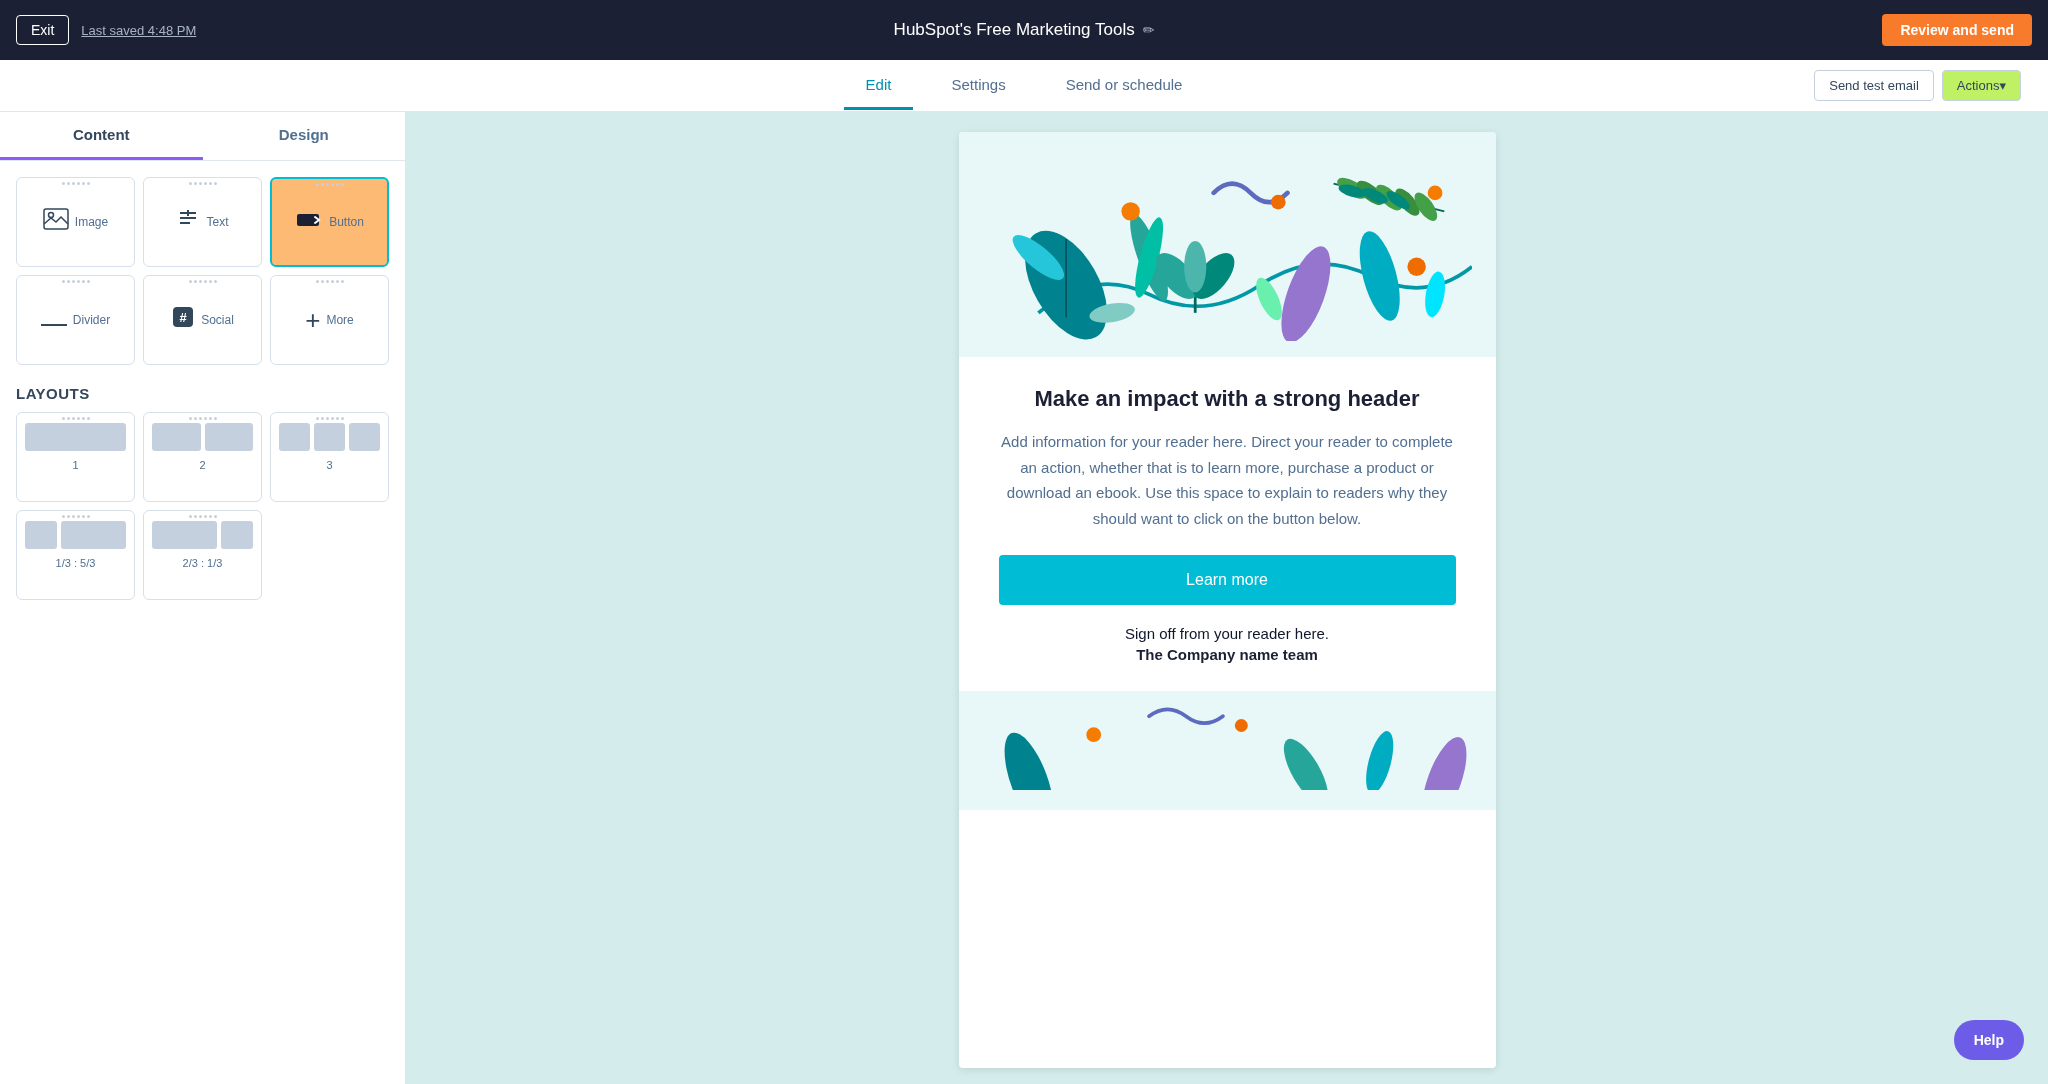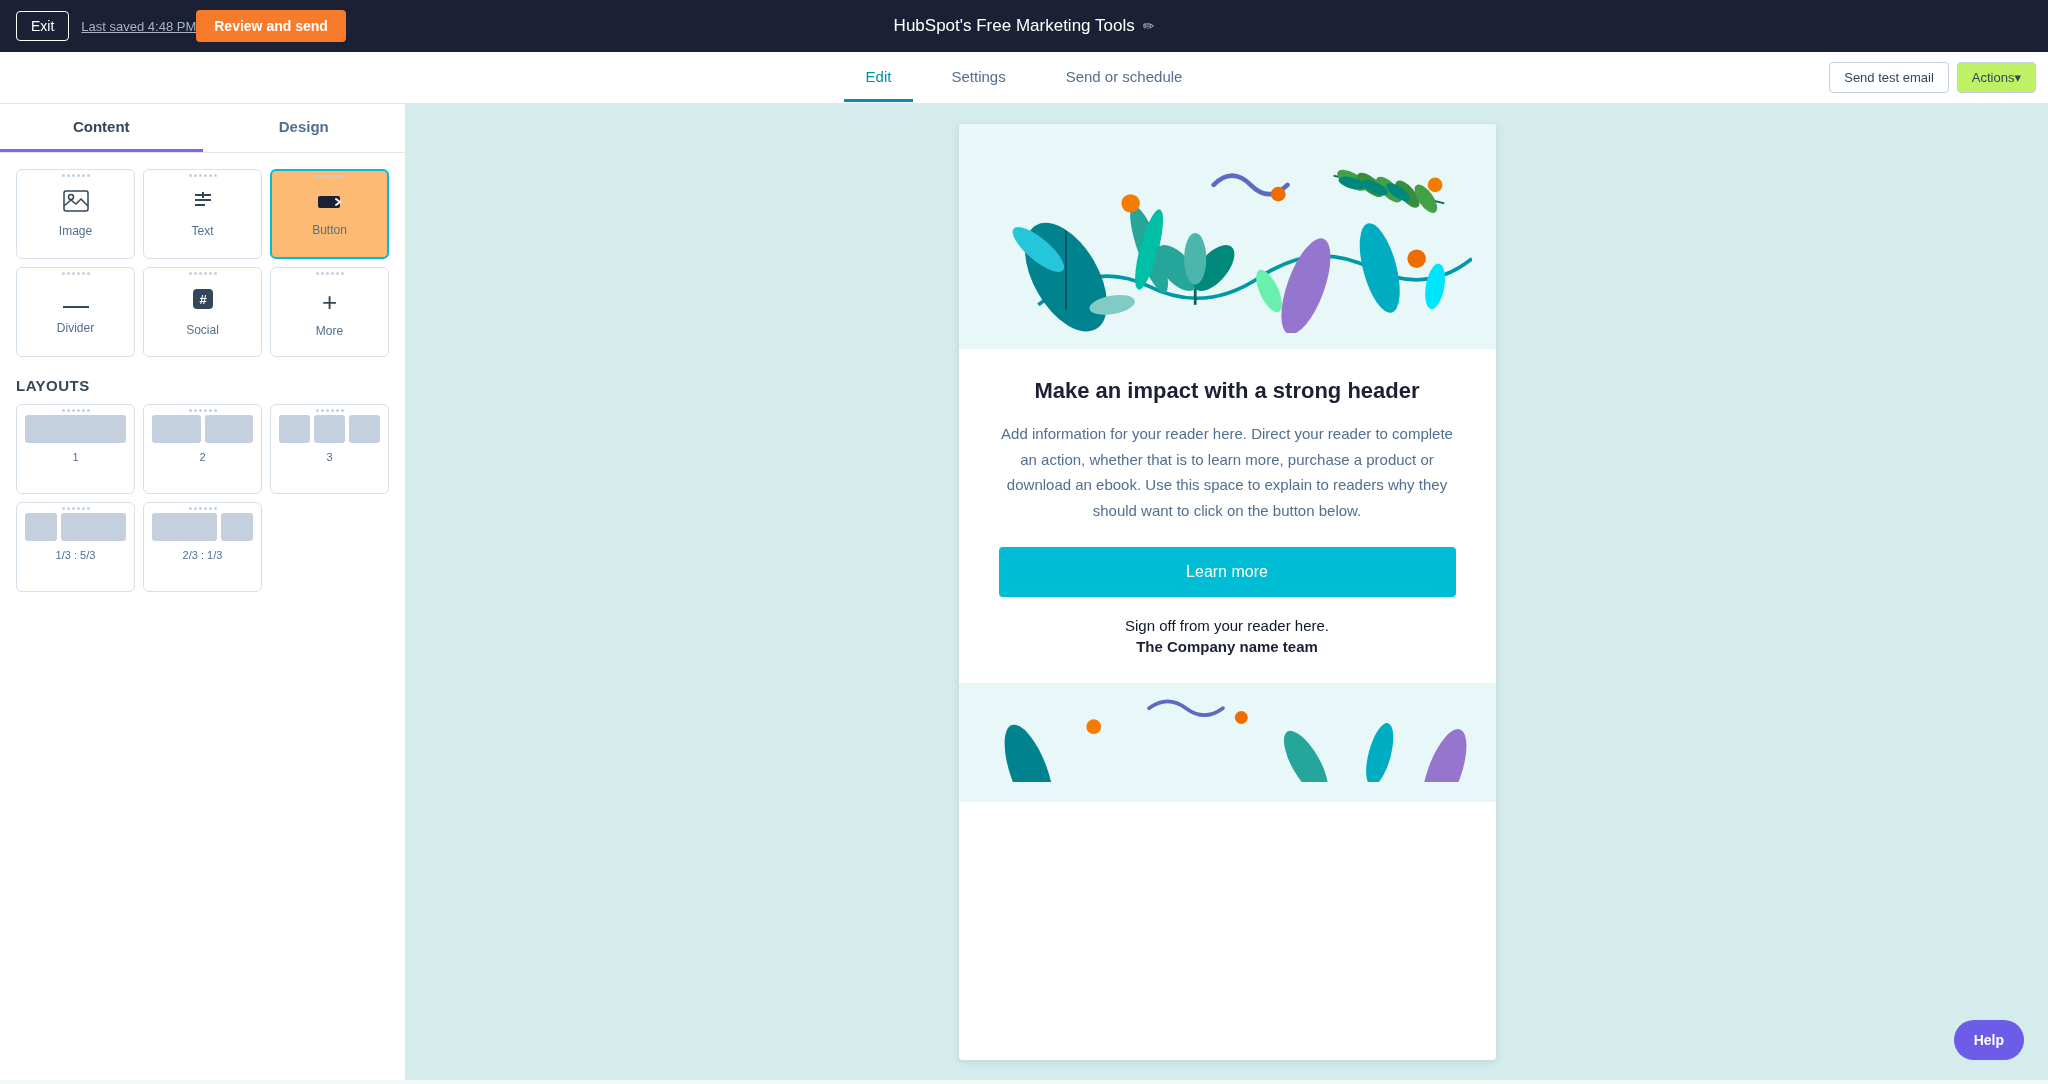--- a/index.html
+++ b/index.html
@@ -1,21 +1,21 @@
 <!DOCTYPE html>
 <html><head>
   <meta charset="utf-8">
   <style>
     * { box-sizing: border-box; margin: 0; padding: 0; }
     body { font-family: -apple-system, BlinkMacSystemFont, 'Segoe UI', Helvetica, Arial, sans-serif; background: #f0f8f8; height: 1084px; overflow: hidden; }
 
     
     .top-bar {
-      display: flex; align-items: center; justify-content: flex-start;
-      background: #1c2035; color: #fff; height: 52px; padding: 0 16px;
+      display: flex; align-items: center; justify-content: space-between;
+      background: #1c2035; color: #fff; height: 60px; padding: 0 16px;
       position: relative; z-index: 10;
     }
     .top-bar-left { display: flex; align-items: center; gap: 12px; }
     .exit-btn {
       border: 1.5px solid #fff; background: transparent; color: #fff;
       padding: 6px 14px; border-radius: 4px; font-size: 14px; cursor: pointer;
       font-weight: 500;
     }
     .last-saved { font-size: 13px; color: #a8b3c4; text-decoration: underline; cursor: pointer; }
     .top-bar-center { position: absolute; left: 50%; transform: translateX(-50%); display: flex; align-items: center; gap: 8px; }
@@ -32,21 +32,21 @@
       display: flex; align-items: center; justify-content: center;
       background: #fff; border-bottom: 1px solid #e0e6ed; height: 52px;
       position: relative;
     }
     .nav-tabs { display: flex; gap: 16px; }
     .nav-tab {
       padding: 14px 22px; font-size: 15px; color: #516f90; cursor: pointer;
       border-bottom: 3px solid transparent; font-weight: 500; text-decoration: none;
     }
     .nav-tab.active { color: #0091ae; border-bottom: 3px solid #0091ae; }
-    .nav-bar-right { position: absolute; right: 12px; display: flex; gap: 8px; align-items: center; }
+    .nav-bar-right { position: absolute; right: 27px; display: flex; gap: 8px; align-items: center; }
     .send-test-btn {
       border: 1.5px solid #c5d0de; background: #fff; color: #33475b;
       padding: 7px 14px; border-radius: 4px; font-size: 13px; cursor: pointer; font-weight: 500;
     }
     .actions-btn {
       border: 1.5px solid #c5d0de; background: #bef264; color: #33475b;
       padding: 7px 14px; border-radius: 4px; font-size: 13px; cursor: pointer; font-weight: 500;
       display: flex; align-items: center; 
     }
 
@@ -67,21 +67,21 @@
     .sidebar-tab.active { color: #33475b; border-bottom: 3px solid #8b5cf6; }
 
     .sidebar-content { padding: 16px; }
 
     
     .blocks-grid {
       display: grid; grid-template-columns: repeat(3, 1fr); gap: 8px; margin-bottom: 20px;
     }
     .block-item {
       border: 1.5px solid #d6e0eb; border-radius: 6px; padding: 12px 8px;
-      display: flex; flex-direction: column; align-items: center; justify-content: center;
+      display: flex; align-items: center; justify-content: center;
       cursor: pointer; background: #fff; min-height: 90px; gap: 6px;
       position: relative;
     }
     .block-item.selected {
       border: 2px solid #00bcd4; background: #fdba74;
     }
     .block-dots {
       position: absolute; top: 4px; left: 50%; transform: translateX(-50%);
       display: flex; gap: 2px; flex-wrap: wrap; width: 30px; justify-content: center;
     }

